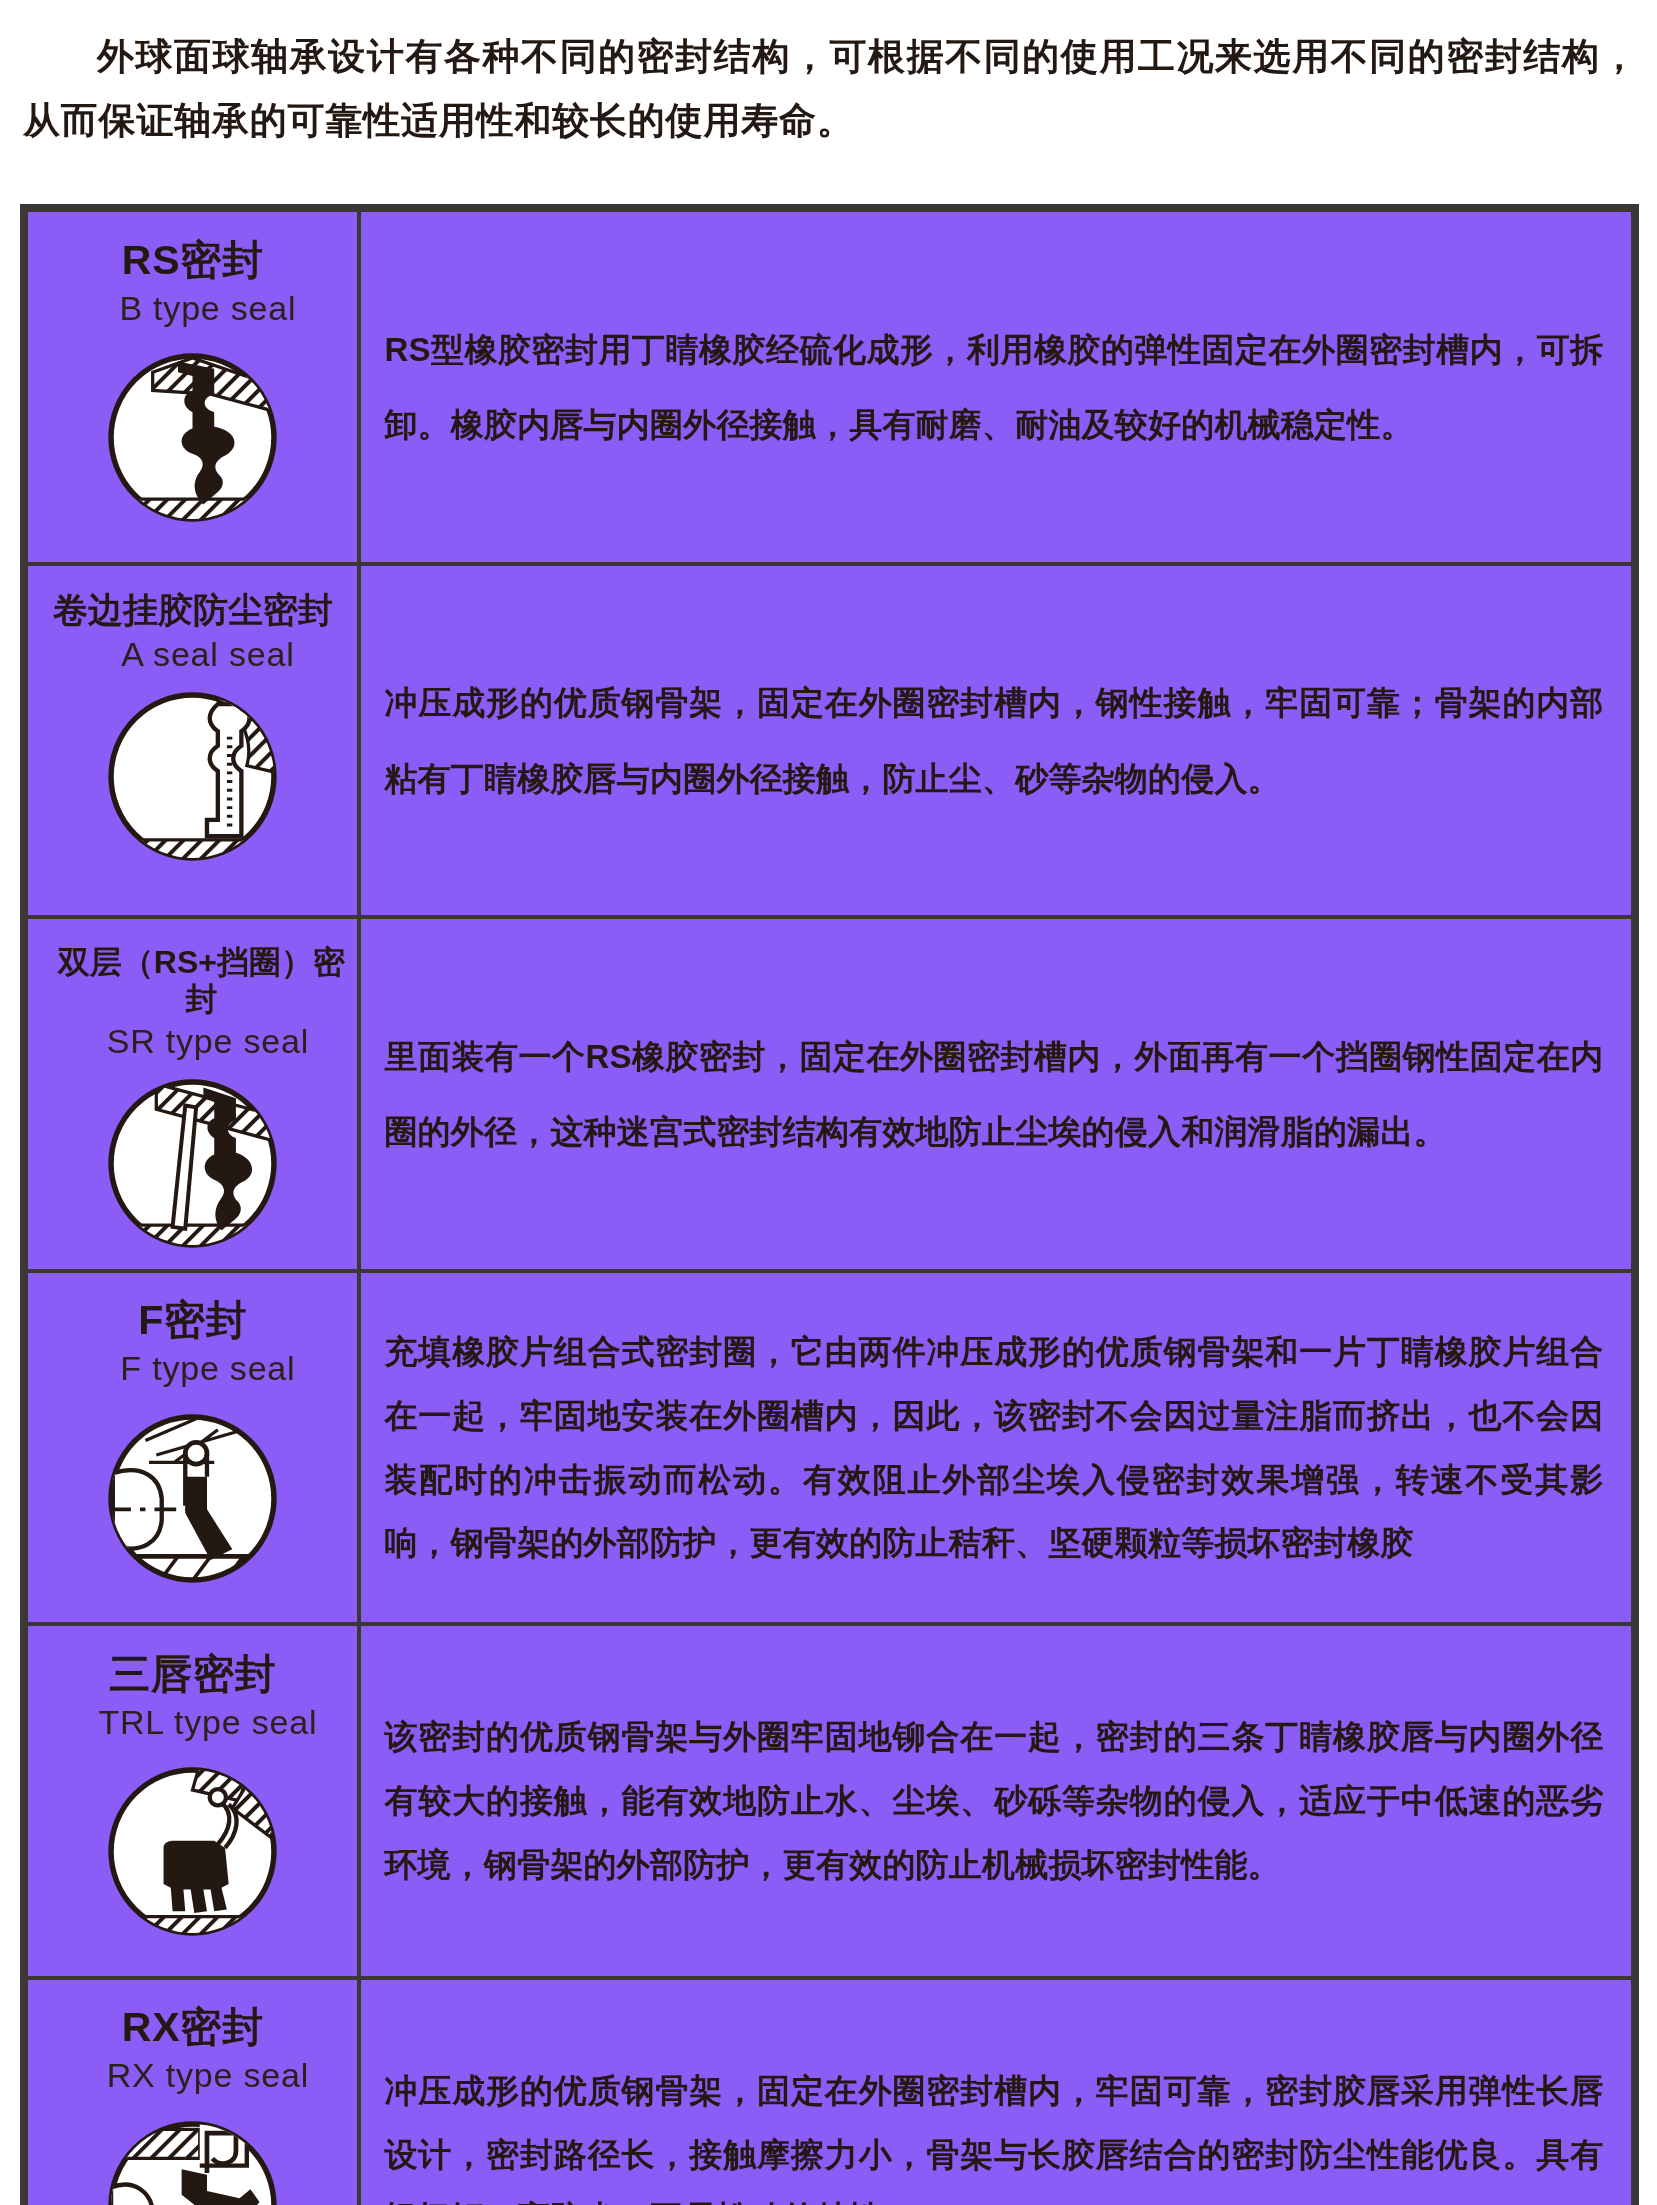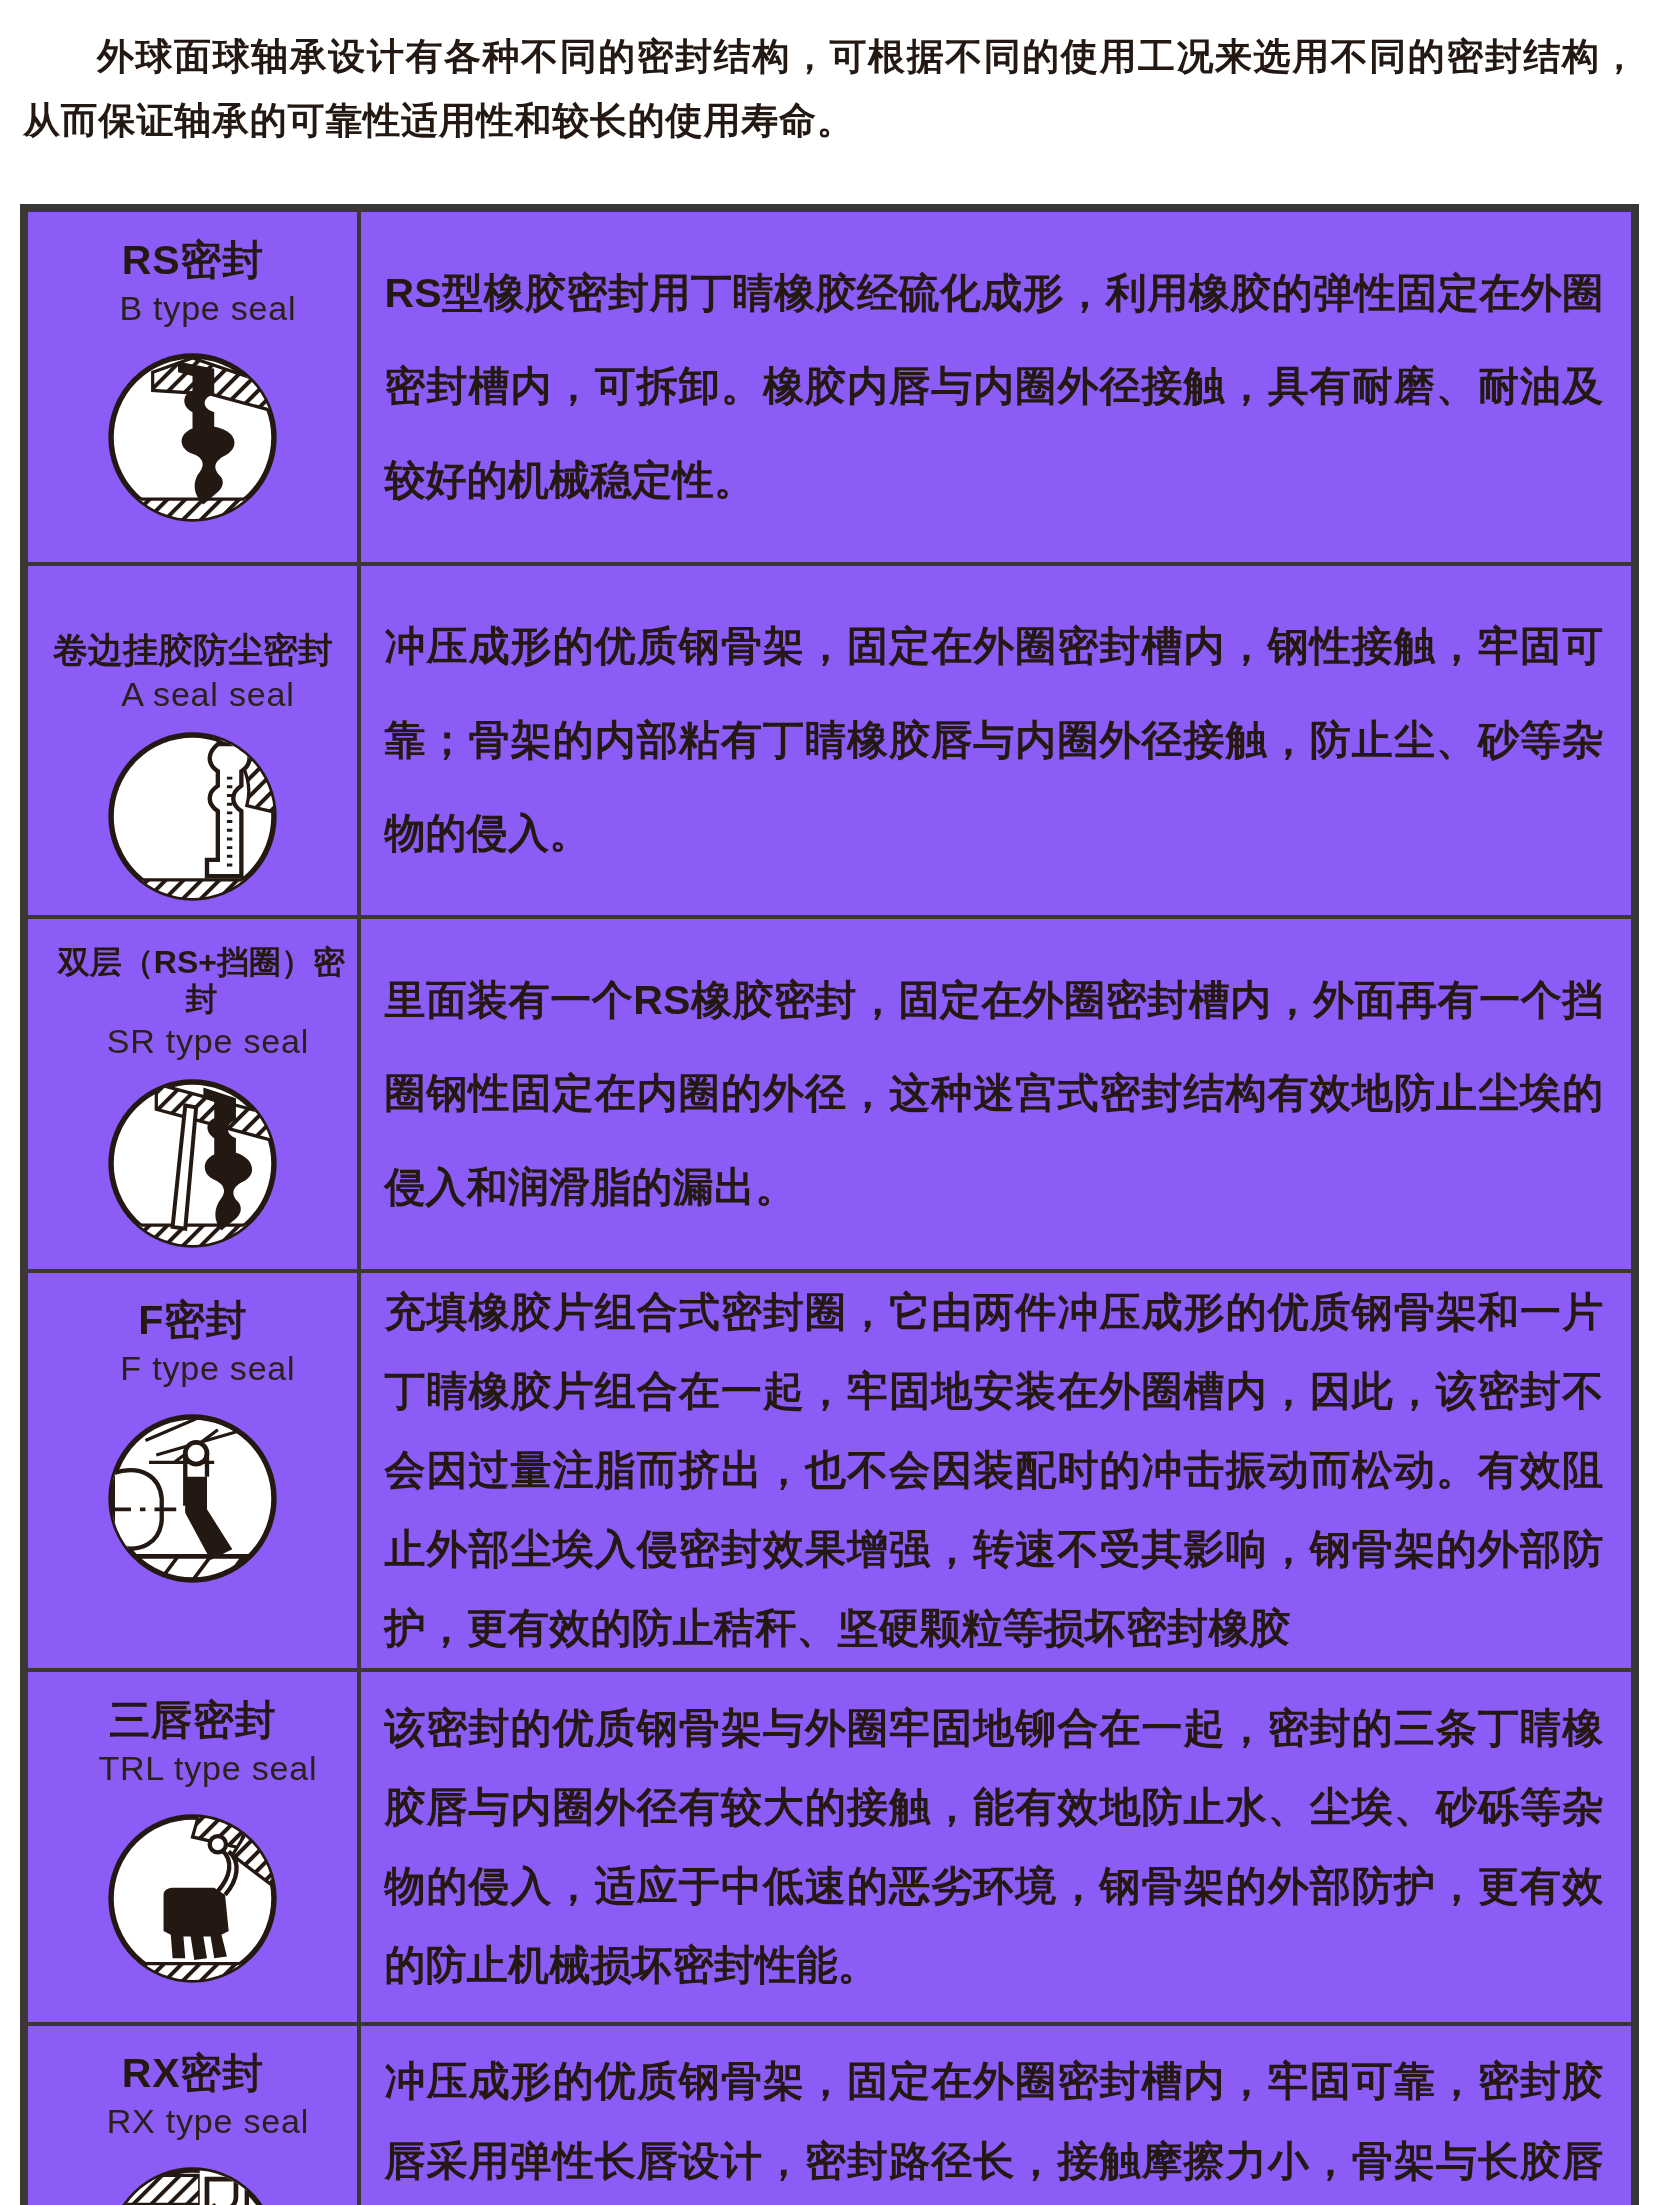--- a/index.html
+++ b/index.html
@@ -19,30 +19,30 @@
     border-collapse:collapse;table-layout:fixed;
     margin:51px 0 0 20.4px;width:1619px;
     border:8.2px solid #3b3735;
   }
   table.seal td{border:4.1px solid #3b3735;background:#8b5cf6;}
   td.type{
     width:335px;height:324px;
     text-align:center;vertical-align:top;padding-top:24.5px;
   }
   .zh{font-size:41px;font-weight:700;letter-spacing:0.8px;line-height:1.15;}
-  tbody tr:nth-child(2) .zh{font-size:35px;letter-spacing:0;margin-top:40px;}
+  tbody tr:nth-child(2) .zh{font-size:35px;letter-spacing:0;}
   tbody tr:nth-child(3) .zh{font-size:32px;letter-spacing:0;padding-left:17px;}
   .en{font-size:34px;font-weight:400;letter-spacing:0.8px;margin-top:4.9px;color:#2a211b;margin-left:30px;}
   .diag{width:181px;height:181px;margin:19.6px auto 0 auto;display:block;}
   tbody tr:nth-child(3) .diag,
   tbody tr:nth-child(2) .diag{margin-top:11.4px;}
   td.desc{
     vertical-align:middle;
     padding:0 28px 0 23px;
-    font-size:41px;font-weight:700;line-height:2.28;
+    font-size:33px;font-weight:700;line-height:2.28;
     letter-spacing:0.2px;text-align:justify;
   }
   tbody tr:nth-child(n+4) td.desc{line-height:1.93;}
   svg .ink{fill:#241812;}
   svg .line{stroke:#241812;fill:none;}
 </style>
 </head>
 <body>
 
 <p class="intro">外球面球轴承设计有各种不同的密封结构，可根据不同的使用工况来选用不同的密封结构，从而保证轴承的可靠性适用性和较长的使用寿命。</p>

